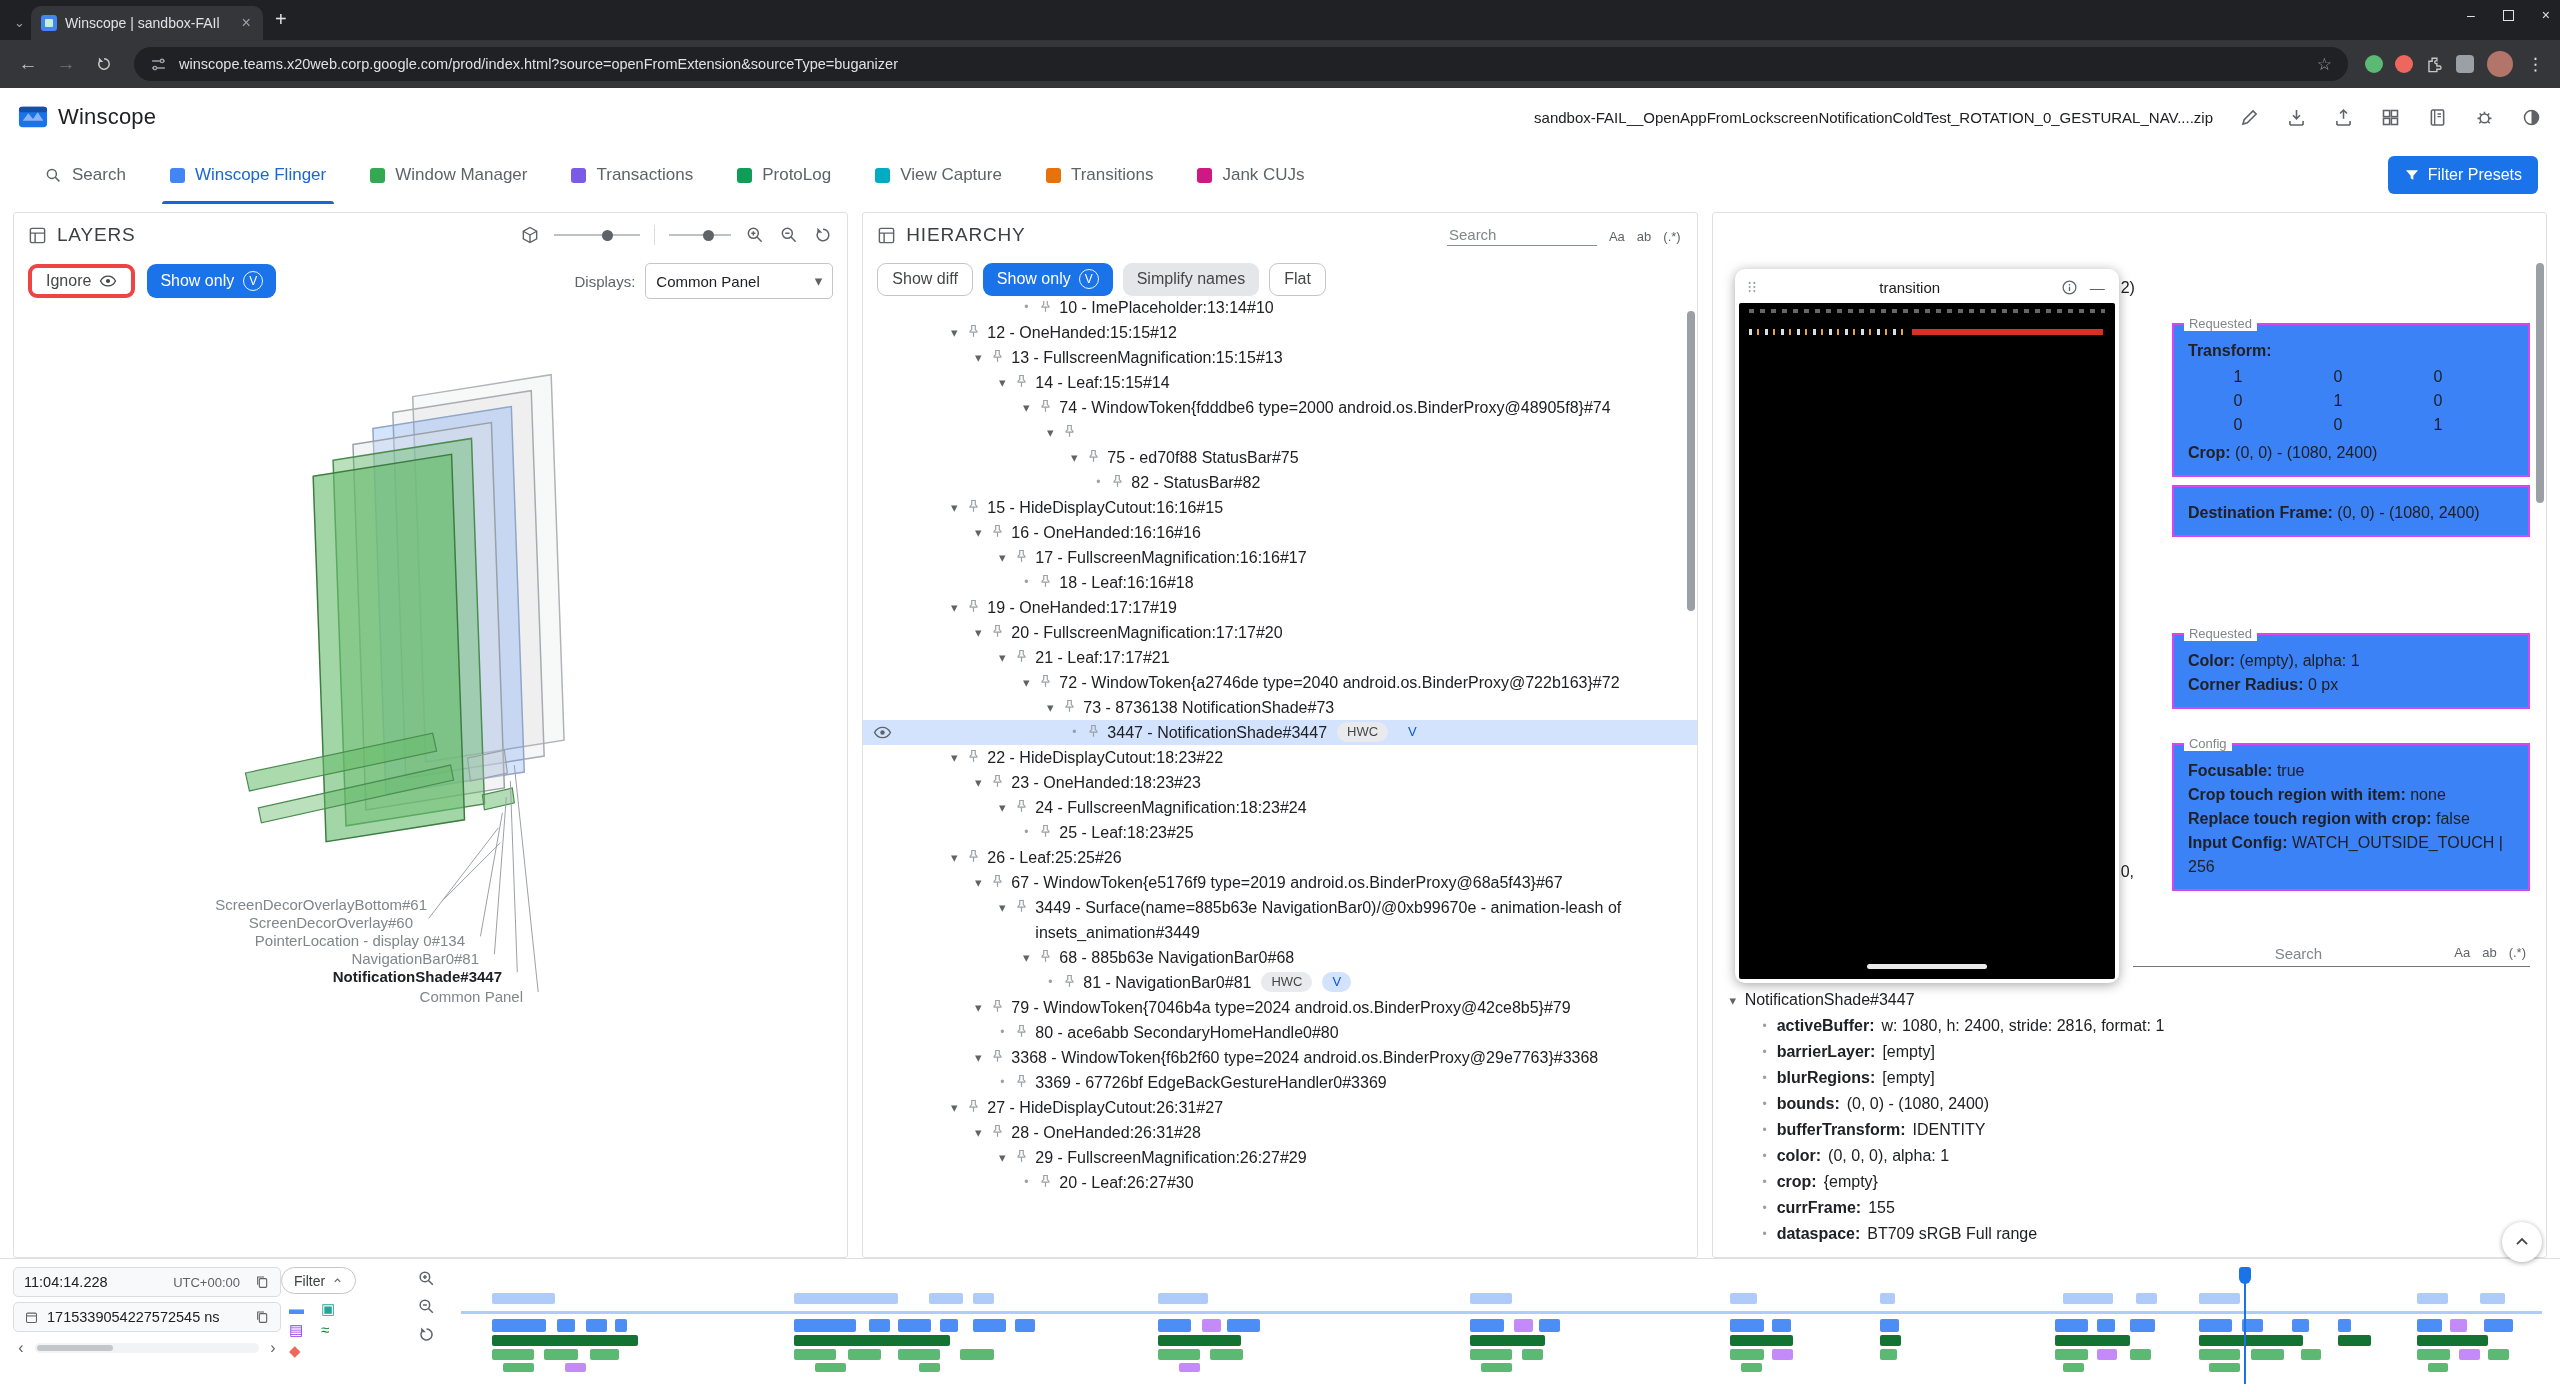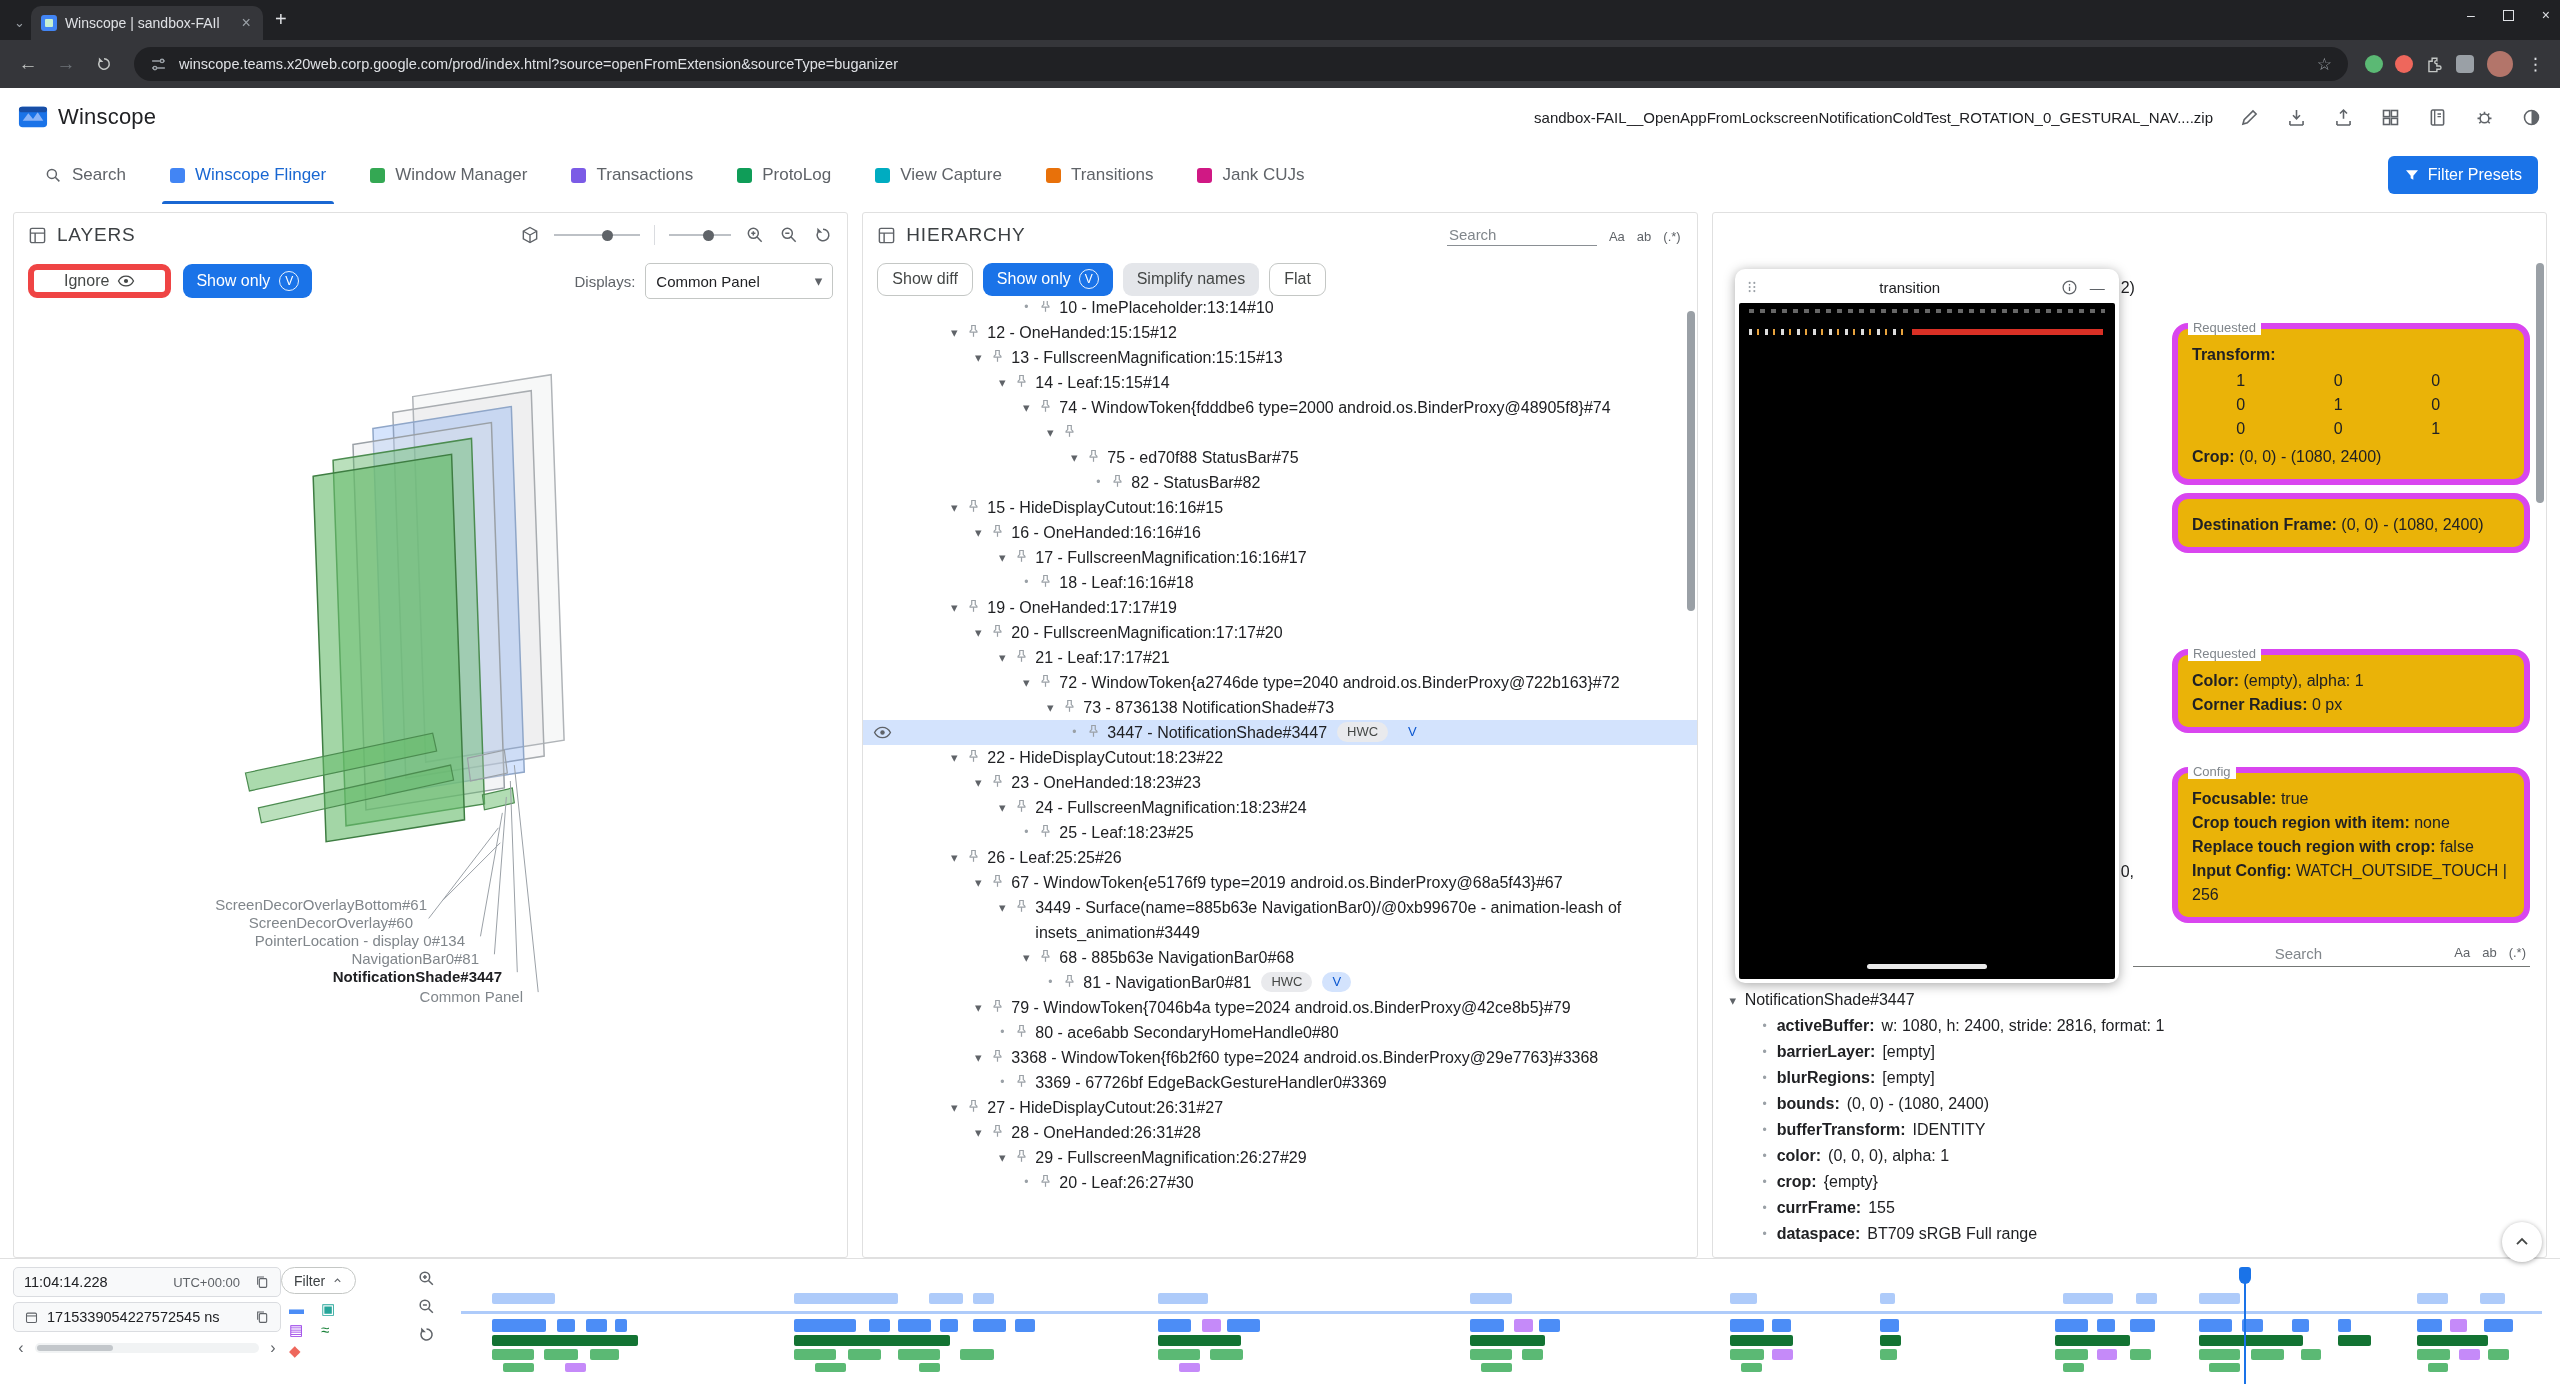--- a/index.html
+++ b/index.html
@@ -54,21 +54,21 @@
 .scrollthumb{position:absolute;right:2px;width:8px;border-radius:4px;background:#9aa0a6;z-index:8}
 
 
 .ltools{margin-left:auto;display:flex;align-items:center;gap:14px}
 .icon-btn svg{width:20px;height:20px}
 .slider{width:86px;height:2px;background:#bdc1c6;position:relative;display:inline-block}
 .slider i{position:absolute;top:-4.5px;left:55%;width:11px;height:11px;border-radius:50%;background:#5f6368}
 .slider.s2{width:62px}
 .vdiv{width:1px;height:20px;background:#dadce0}
 .lrow2{height:48px;display:flex;align-items:center;gap:12px;padding:0 14px}
-.chip-outline{display:flex;align-items:center;gap:8px;border:6px solid #ef4444;border-radius:9px;height:34px;padding:0 30px;font-size:16px;color:#444746;cursor:pointer}
+.chip-outline{display:flex;align-items:center;gap:8px;border:4px solid #ef4444;border-radius:9px;height:34px;padding:0 14px;font-size:16px;color:#444746;cursor:pointer}
 .chip-outline .eyeic svg{width:18px;height:18px}
 .chip-blue{display:flex;align-items:center;gap:9px;background:#1a73e8;border-radius:9px;height:34px;padding:0 13px;font-size:16px;color:#fff;cursor:pointer}
 .vbadge{width:20px;height:20px;border-radius:50%;border:1.5px solid rgba(255,255,255,.9);font-size:12px;display:flex;align-items:center;justify-content:center}
 .displays{margin-left:auto;display:flex;align-items:center;gap:10px;font-size:15px;color:#5f6368}
 .dselect{display:flex;align-items:center;justify-content:space-between;border:1px solid #c4c7c5;border-radius:5px;height:36px;width:188px;padding:0 10px;color:#202124;cursor:pointer}
 .dselect .dd{color:#5f6368}
 .lcanvas{position:absolute;top:92px;left:0;right:0;bottom:0}
 .llabels{position:absolute;inset:0}
 .llabel{position:absolute;left:0;text-align:right;font-size:15px;color:#80868b;white-space:nowrap}
 .llabel.lbold{color:#202124;font-weight:700}
@@ -94,21 +94,21 @@
 .marker.dot{color:#9aa0a6;font-size:12px}
 .pin{flex:none;width:22px;padding-top:3px}
 .pin svg{width:17px;height:17px}
 .ttext{min-width:0}
 .chip{flex:none;font-size:13px;height:20px;line-height:20px;padding:0 10px;border-radius:10px;background:#e9eaed;color:#444746;margin-left:10px;margin-top:2px}
 .chip.vchip{background:#d3e3fd;color:#0b57d0}
 
 
 .pcontent{position:absolute;top:44px;left:0;right:0;bottom:0}
 .pboxes{position:absolute;top:0;right:16px;width:358px}
-.pbox{position:relative;border:6px solid #d946ef;border-radius:16px;padding:14px 14px 10px;font-size:16px;color:#202124;background:#eab308}
+.pbox{position:relative;border:2px solid #d946ef;border-radius:0;padding:14px 14px 10px;font-size:16px;color:#202124;background:#3b82f6}
 .pbox:nth-of-type(1){margin-top:66px}
 .pbox:nth-of-type(2){margin-top:8px}
 .pbox:nth-of-type(3){margin-top:96px}
 .pbox:nth-of-type(4){margin-top:34px}
 .legend{position:absolute;top:-9px;left:10px;background:#fff;padding:0 5px;font-size:13px;color:#80868b}
 .brow{line-height:24px}
 .brow b{font-weight:700}
 .matrix{display:grid;grid-template-columns:repeat(3,1fr);width:92%;margin:2px 0 4px}
 .mcell{line-height:24px;text-align:center}
 .frag{position:absolute;font-size:16px;color:#202124;z-index:1}

